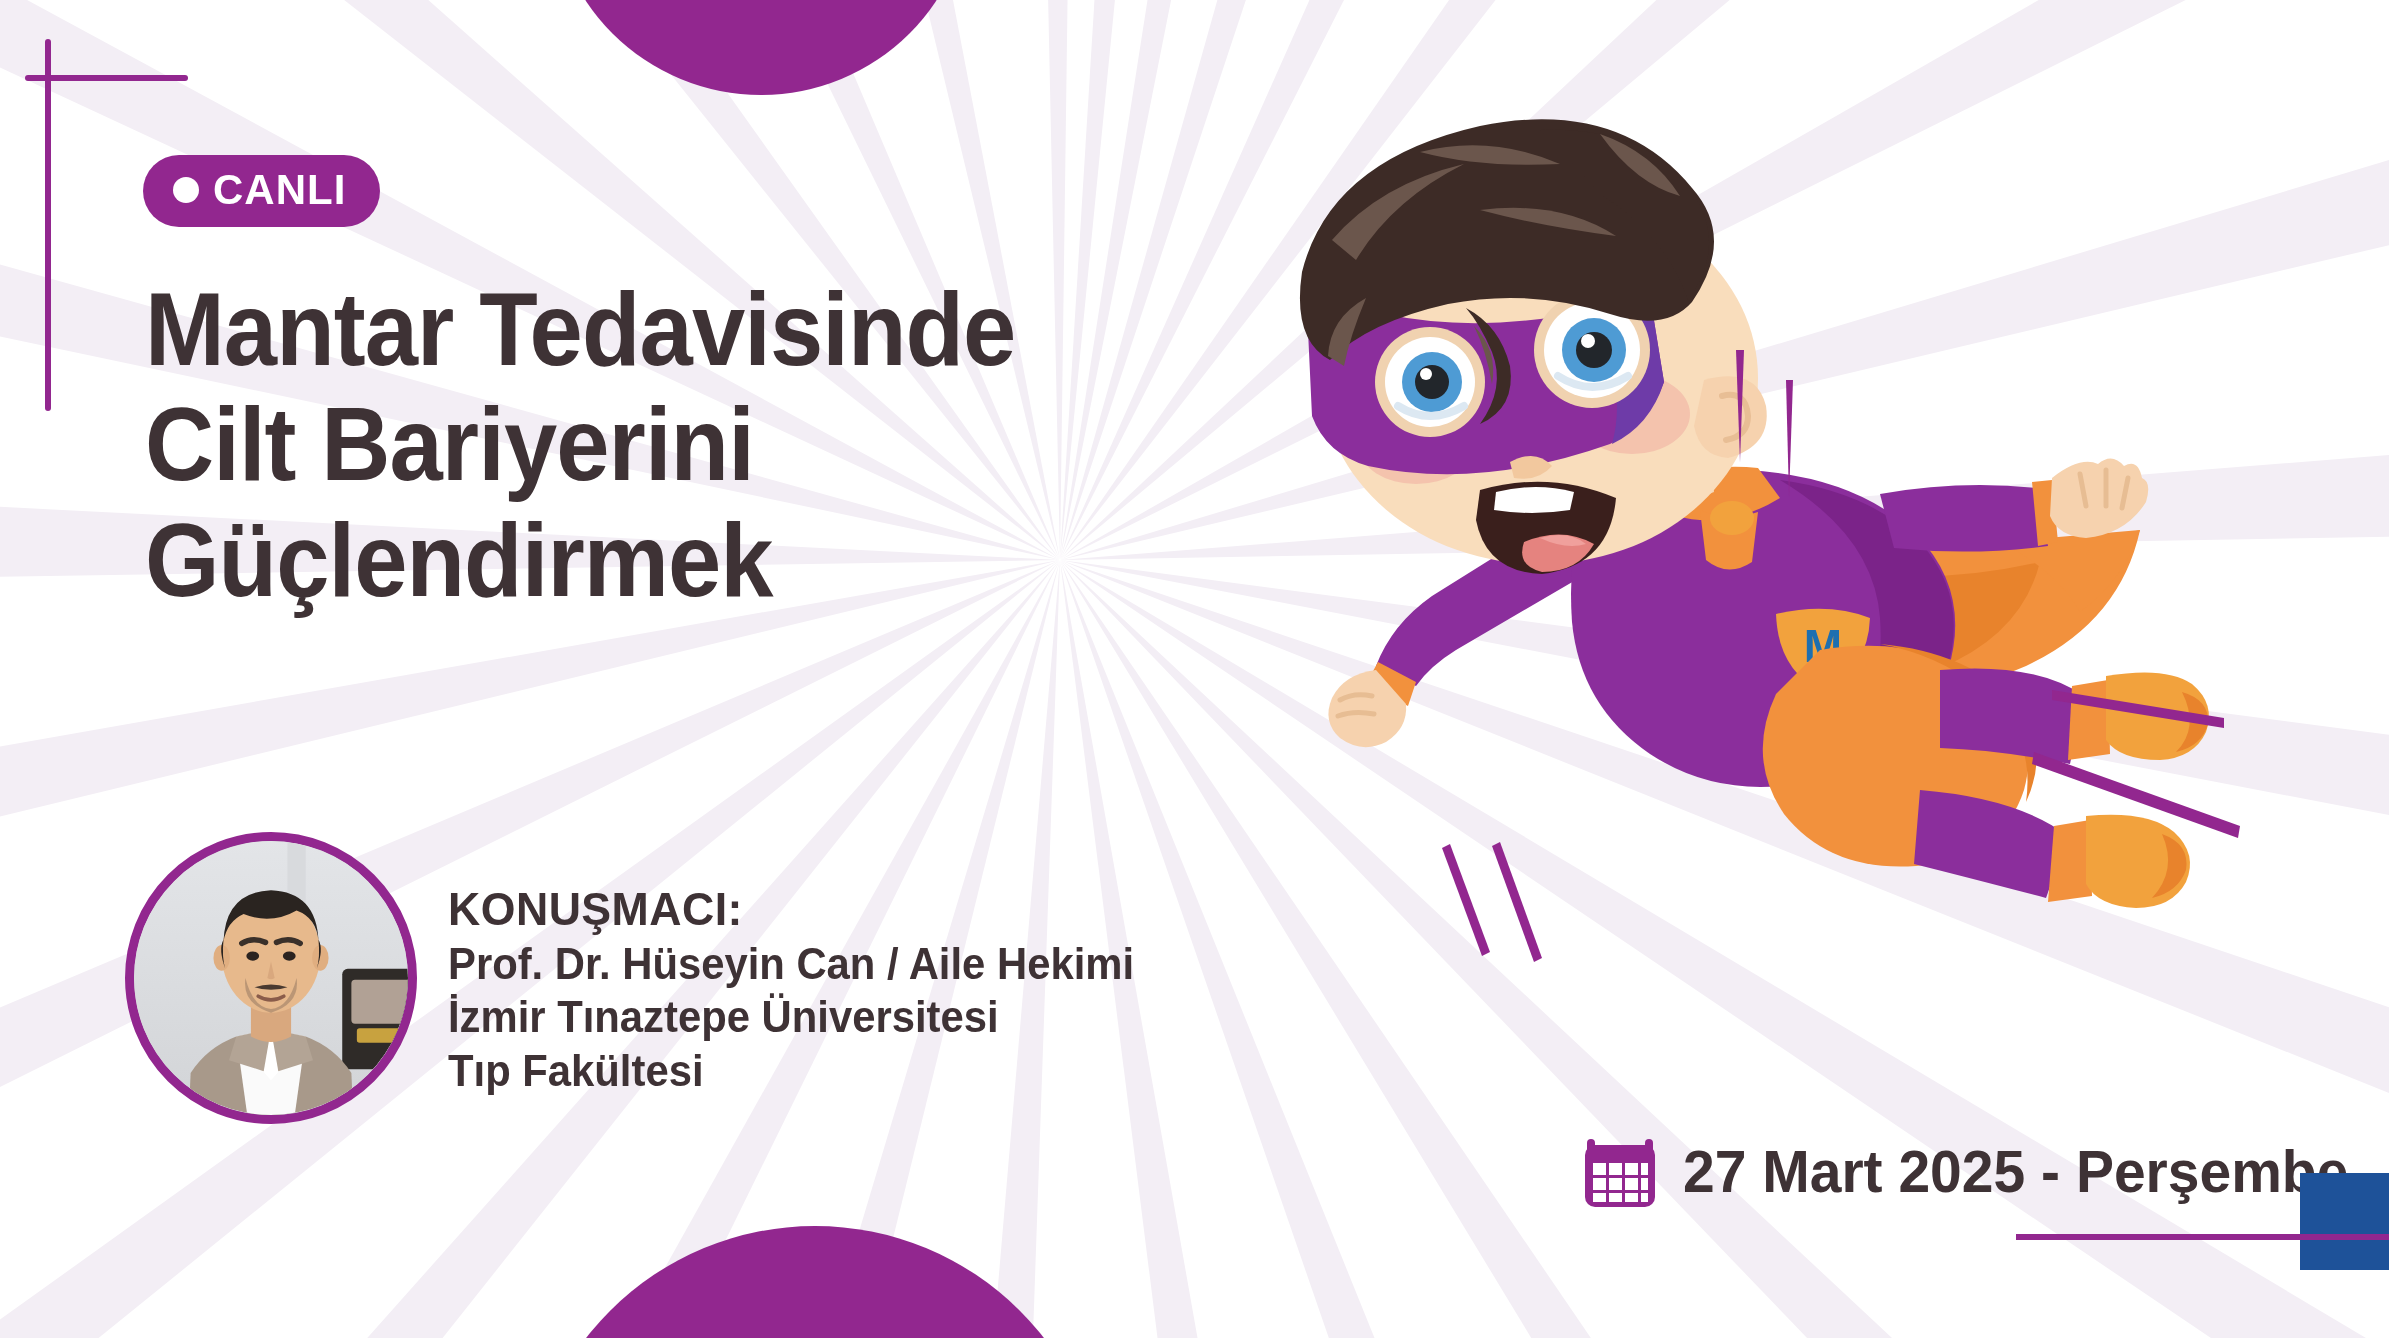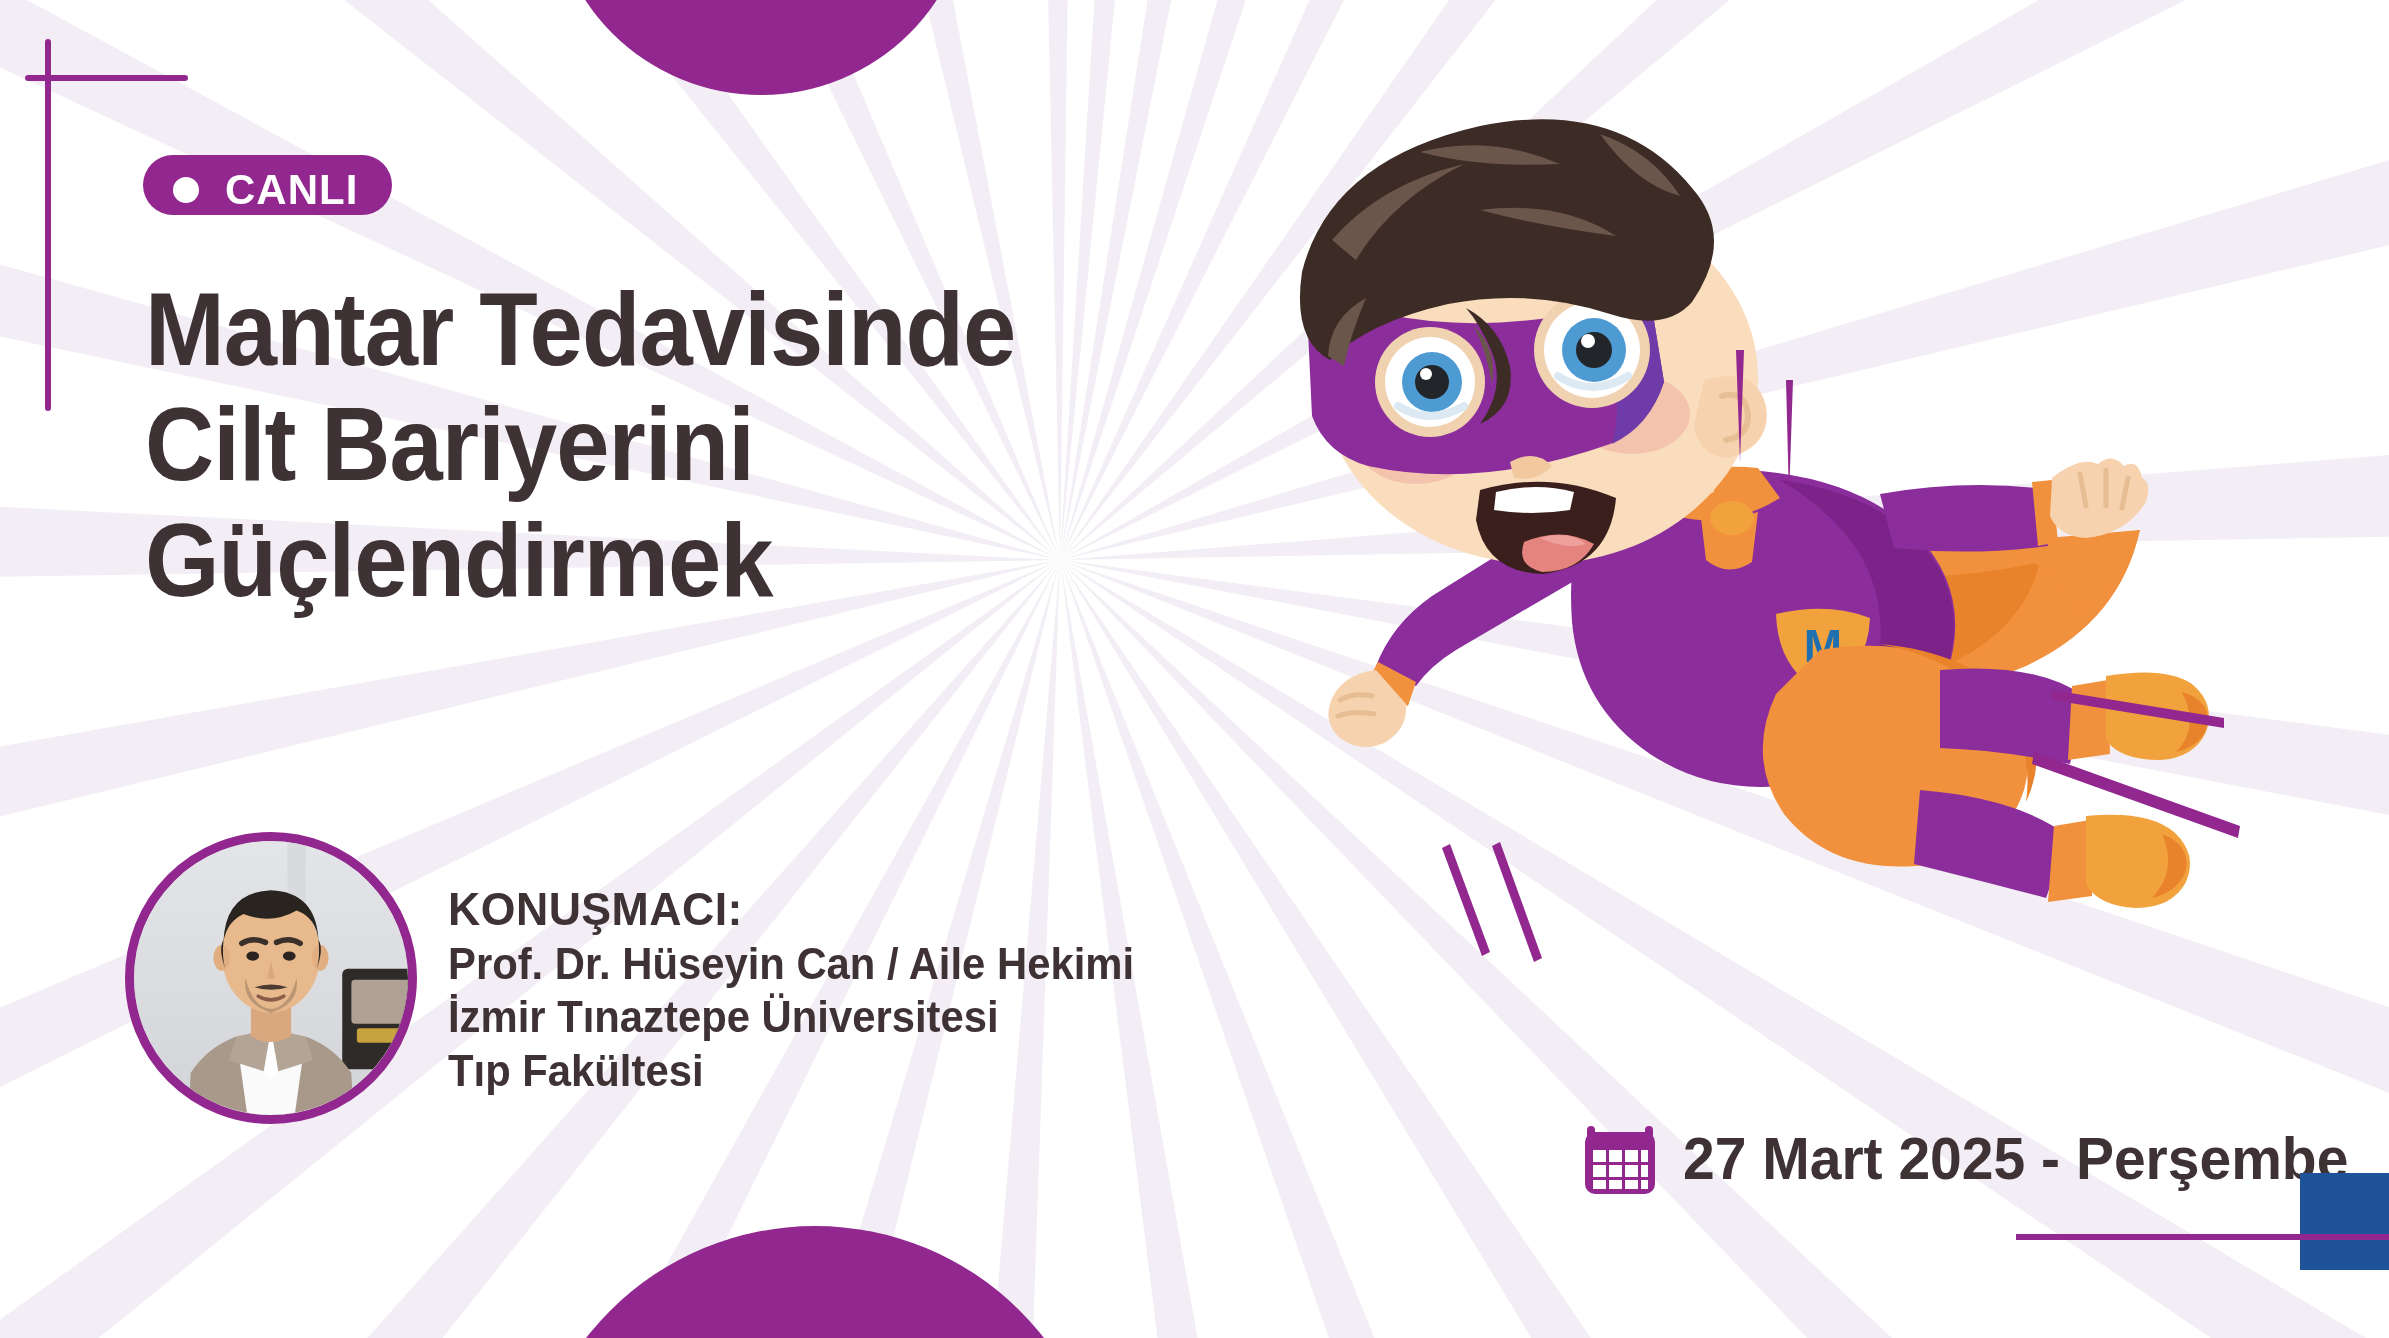--- a/index.html
+++ b/index.html
@@ -26,24 +26,24 @@
   .deco-circle { position:absolute; border-radius:50%; background:#92278F; }
   #circle-top    { width:420px; height:420px; left:551px;  top:-325px; }
   #circle-bottom { width:580px; height:580px; left:525px;  top:1226px; }
 
   
   #bracket { position:absolute; left:0; top:0; width:300px; height:450px; }
 
   
   #canli-badge {
     position:absolute; left:143px; top:155px;
-    display:flex; align-items:center; gap:26px;
+    display:flex; align-items:center; gap:14px;
     background:#92278F; color:#ffffff;
     border-radius:60px;
-    padding:14px 34px 4px 30px;
+    padding:14px 34px 16px 30px;
   }
   #canli-dot { width:26px; height:26px; border-radius:50%; background:#ffffff; flex:none; }
   #canli-label {
     font-size:42px; font-weight:bold; letter-spacing:1px;
     font-family:"Liberation Sans", sans-serif;
     line-height:1;
   }
 
   
   #title {
@@ -73,21 +73,21 @@
     color:#3E3235;
     font-family:"Liberation Sans Narrow","Liberation Sans", sans-serif;
     font-weight:bold;
     transform:scaleX(0.95); transform-origin:left top;
   }
   #speaker-role  { font-size:47px; line-height:1.16; letter-spacing:0.5px; white-space:nowrap; }
   .speaker-line  { font-size:44px; line-height:1.22; white-space:nowrap; }
 
   
   #datetime { position:absolute; left:1583px; top:1122px; }
-  .dt-row { display:flex; align-items:center; gap:26px; margin-bottom:18px; }
+  .dt-row { display:flex; align-items:center; gap:26px; margin-bottom:18px;margin-top:13px; }
   .dt-icon { flex:none; width:74px; height:74px; }
   .dt-text {
     color:#3E3235;
     font-family:"Liberation Sans Narrow","Liberation Sans", sans-serif;
     font-weight:bold; font-size:60px; line-height:1;
     white-space:nowrap;
     transform:scaleX(0.95); transform-origin:left center;
   }
 
   

